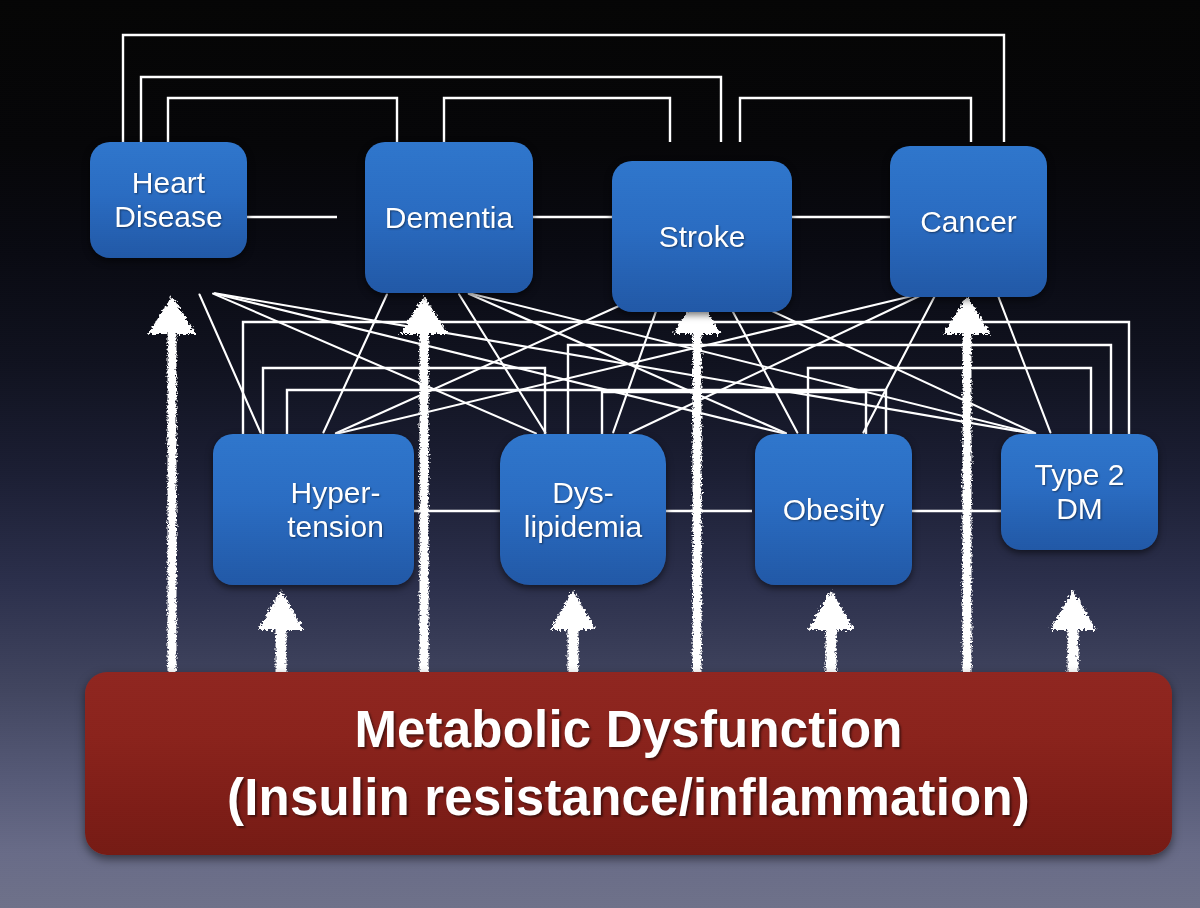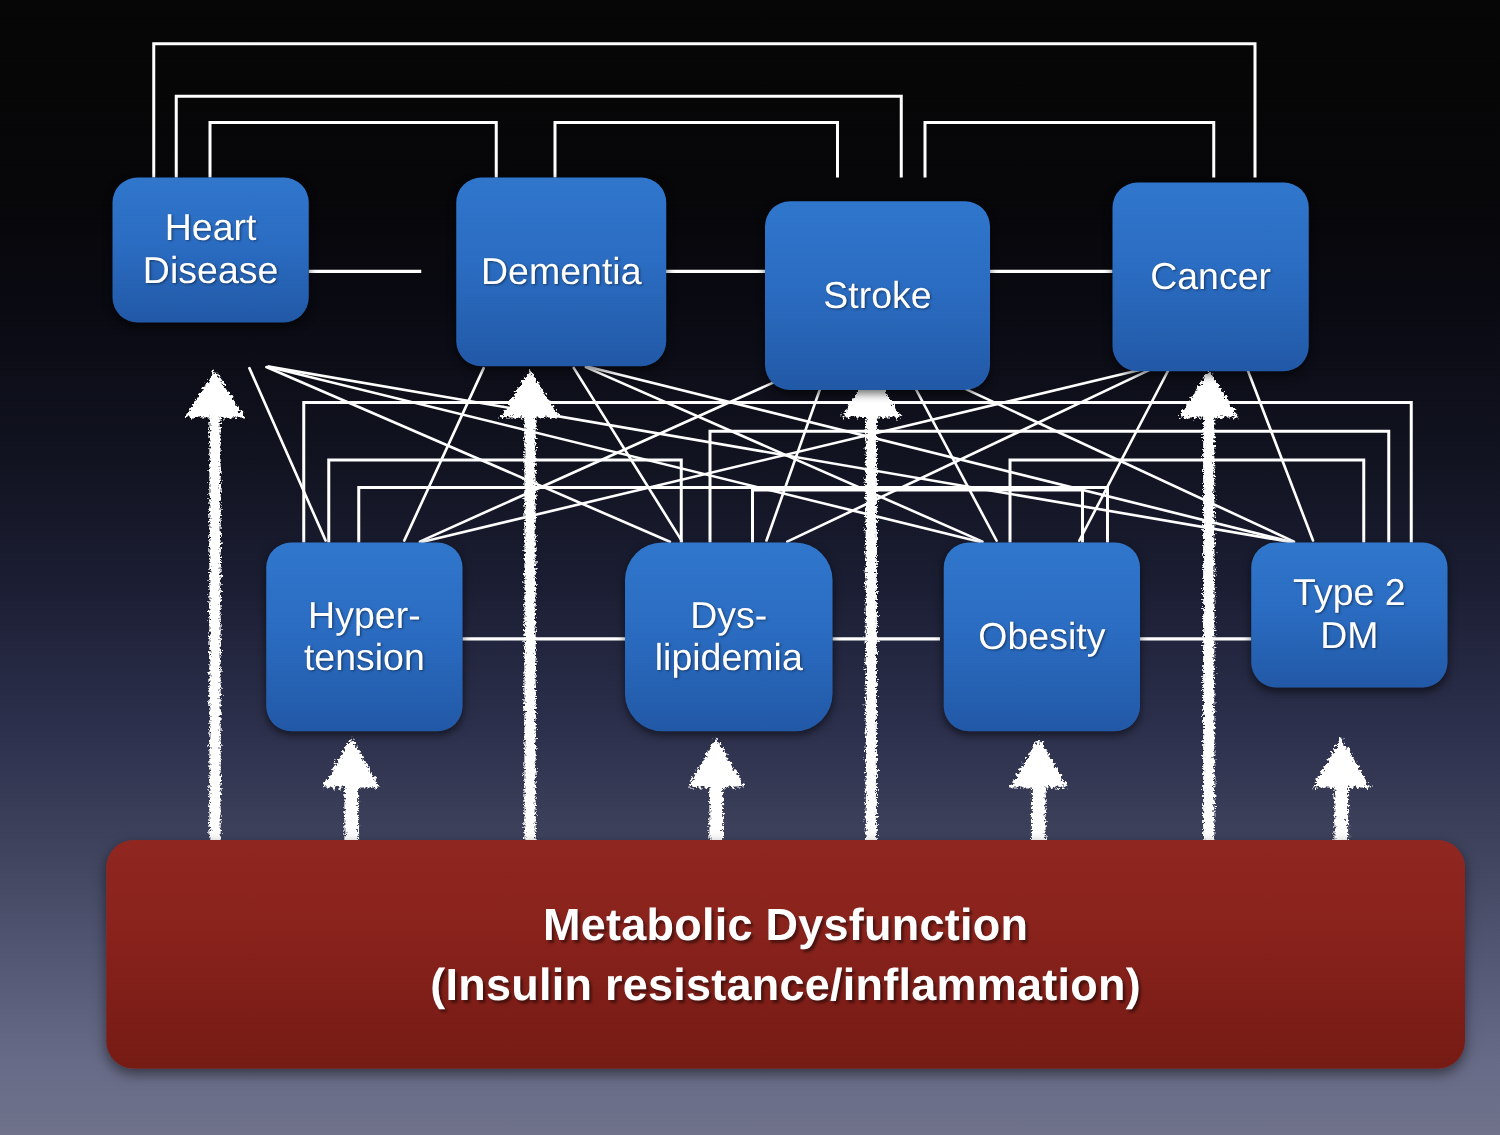--- a/index.html
+++ b/index.html
@@ -50,21 +50,21 @@
     font-size:30px;
   }
   #root-node{
     position:absolute;
     border-radius:22px;
     background:linear-gradient(180deg,#8f2620 0%,#8a231c 35%,#7d1d17 75%,#751b14 100%);
     display:flex;align-items:center;justify-content:center;
     text-align:center;
     color:#ffffff;
     font-weight:bold;
-    font-size:36px;
+    font-size:51px;
     line-height:1.33;
     letter-spacing:.2px;
     text-shadow:2px 2px 2px rgba(0,0,0,.45);
     box-shadow:0 4px 10px rgba(0,0,0,.5);
     user-select:none;
   }
   .node span{display:block;width:100%;white-space:pre-line;text-shadow:1px 1px 2px rgba(0,0,0,.45);}
 </style>
 </head>
 <body>
@@ -166,21 +166,21 @@
   <div class="node dz" style="left: 337px; top: 142px; width: 168px; height: 151px; margin-left: 28px;">
     <span>Dementia</span>
   </div>
   <div class="node dz" style="left: 612px; top: 142px; width: 180px; height: 151px; margin-top: 19px;">
     <span>Stroke</span>
   </div>
   <div class="node dz" style="left: 890px; top: 146px; width: 157px; height: 151px;">
     <span>Cancer</span>
   </div>
 
-  <div class="node rf" style="left: 213px; top: 434px; width: 157px; height: 151px;">
+  <div class="node rf" style="left: 213px; top: 434px; width: 157px; height: 151px; padding-left: 44px;">
     <span>Hyper-
 tension</span>
   </div>
   <div class="node rf" style="left: 500px; top: 434px; width: 166px; height: 151px; border-radius: 30px;">
     <span>Dys-
 lipidemia</span>
   </div>
   <div class="node rf" style="left: 755px; top: 434px; width: 157px; height: 151px;">
     <span>Obesity</span>
   </div>

